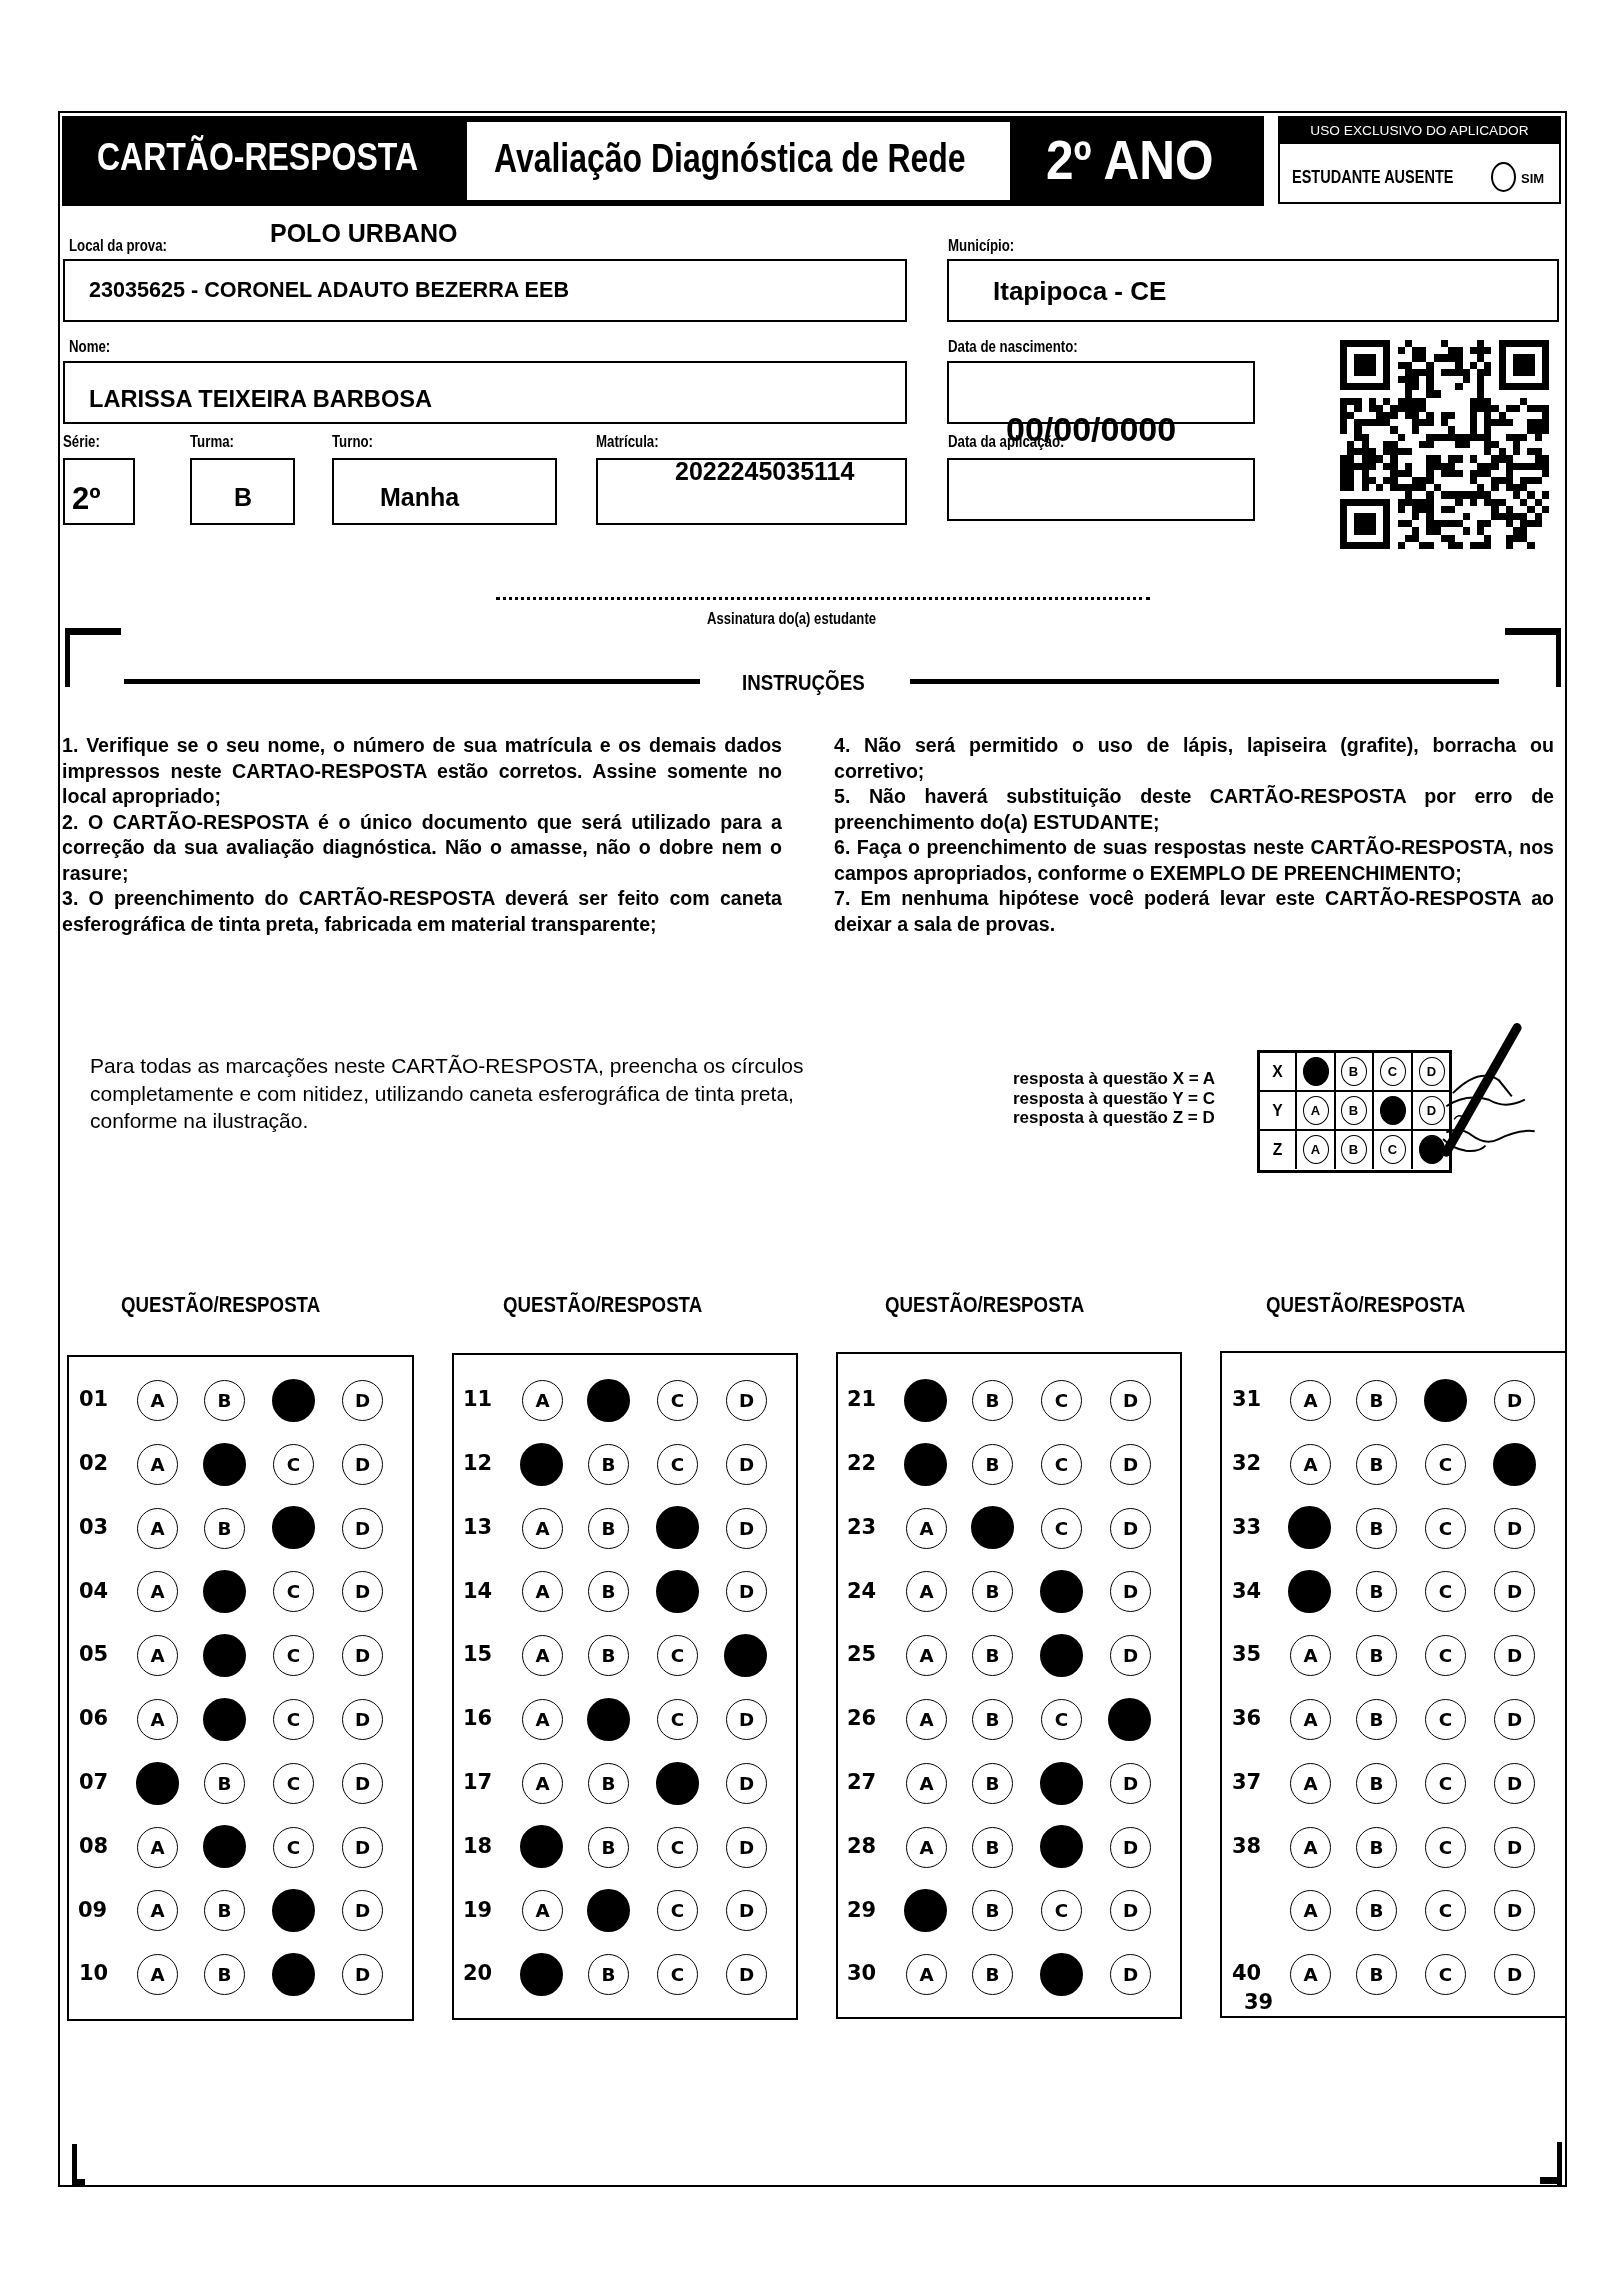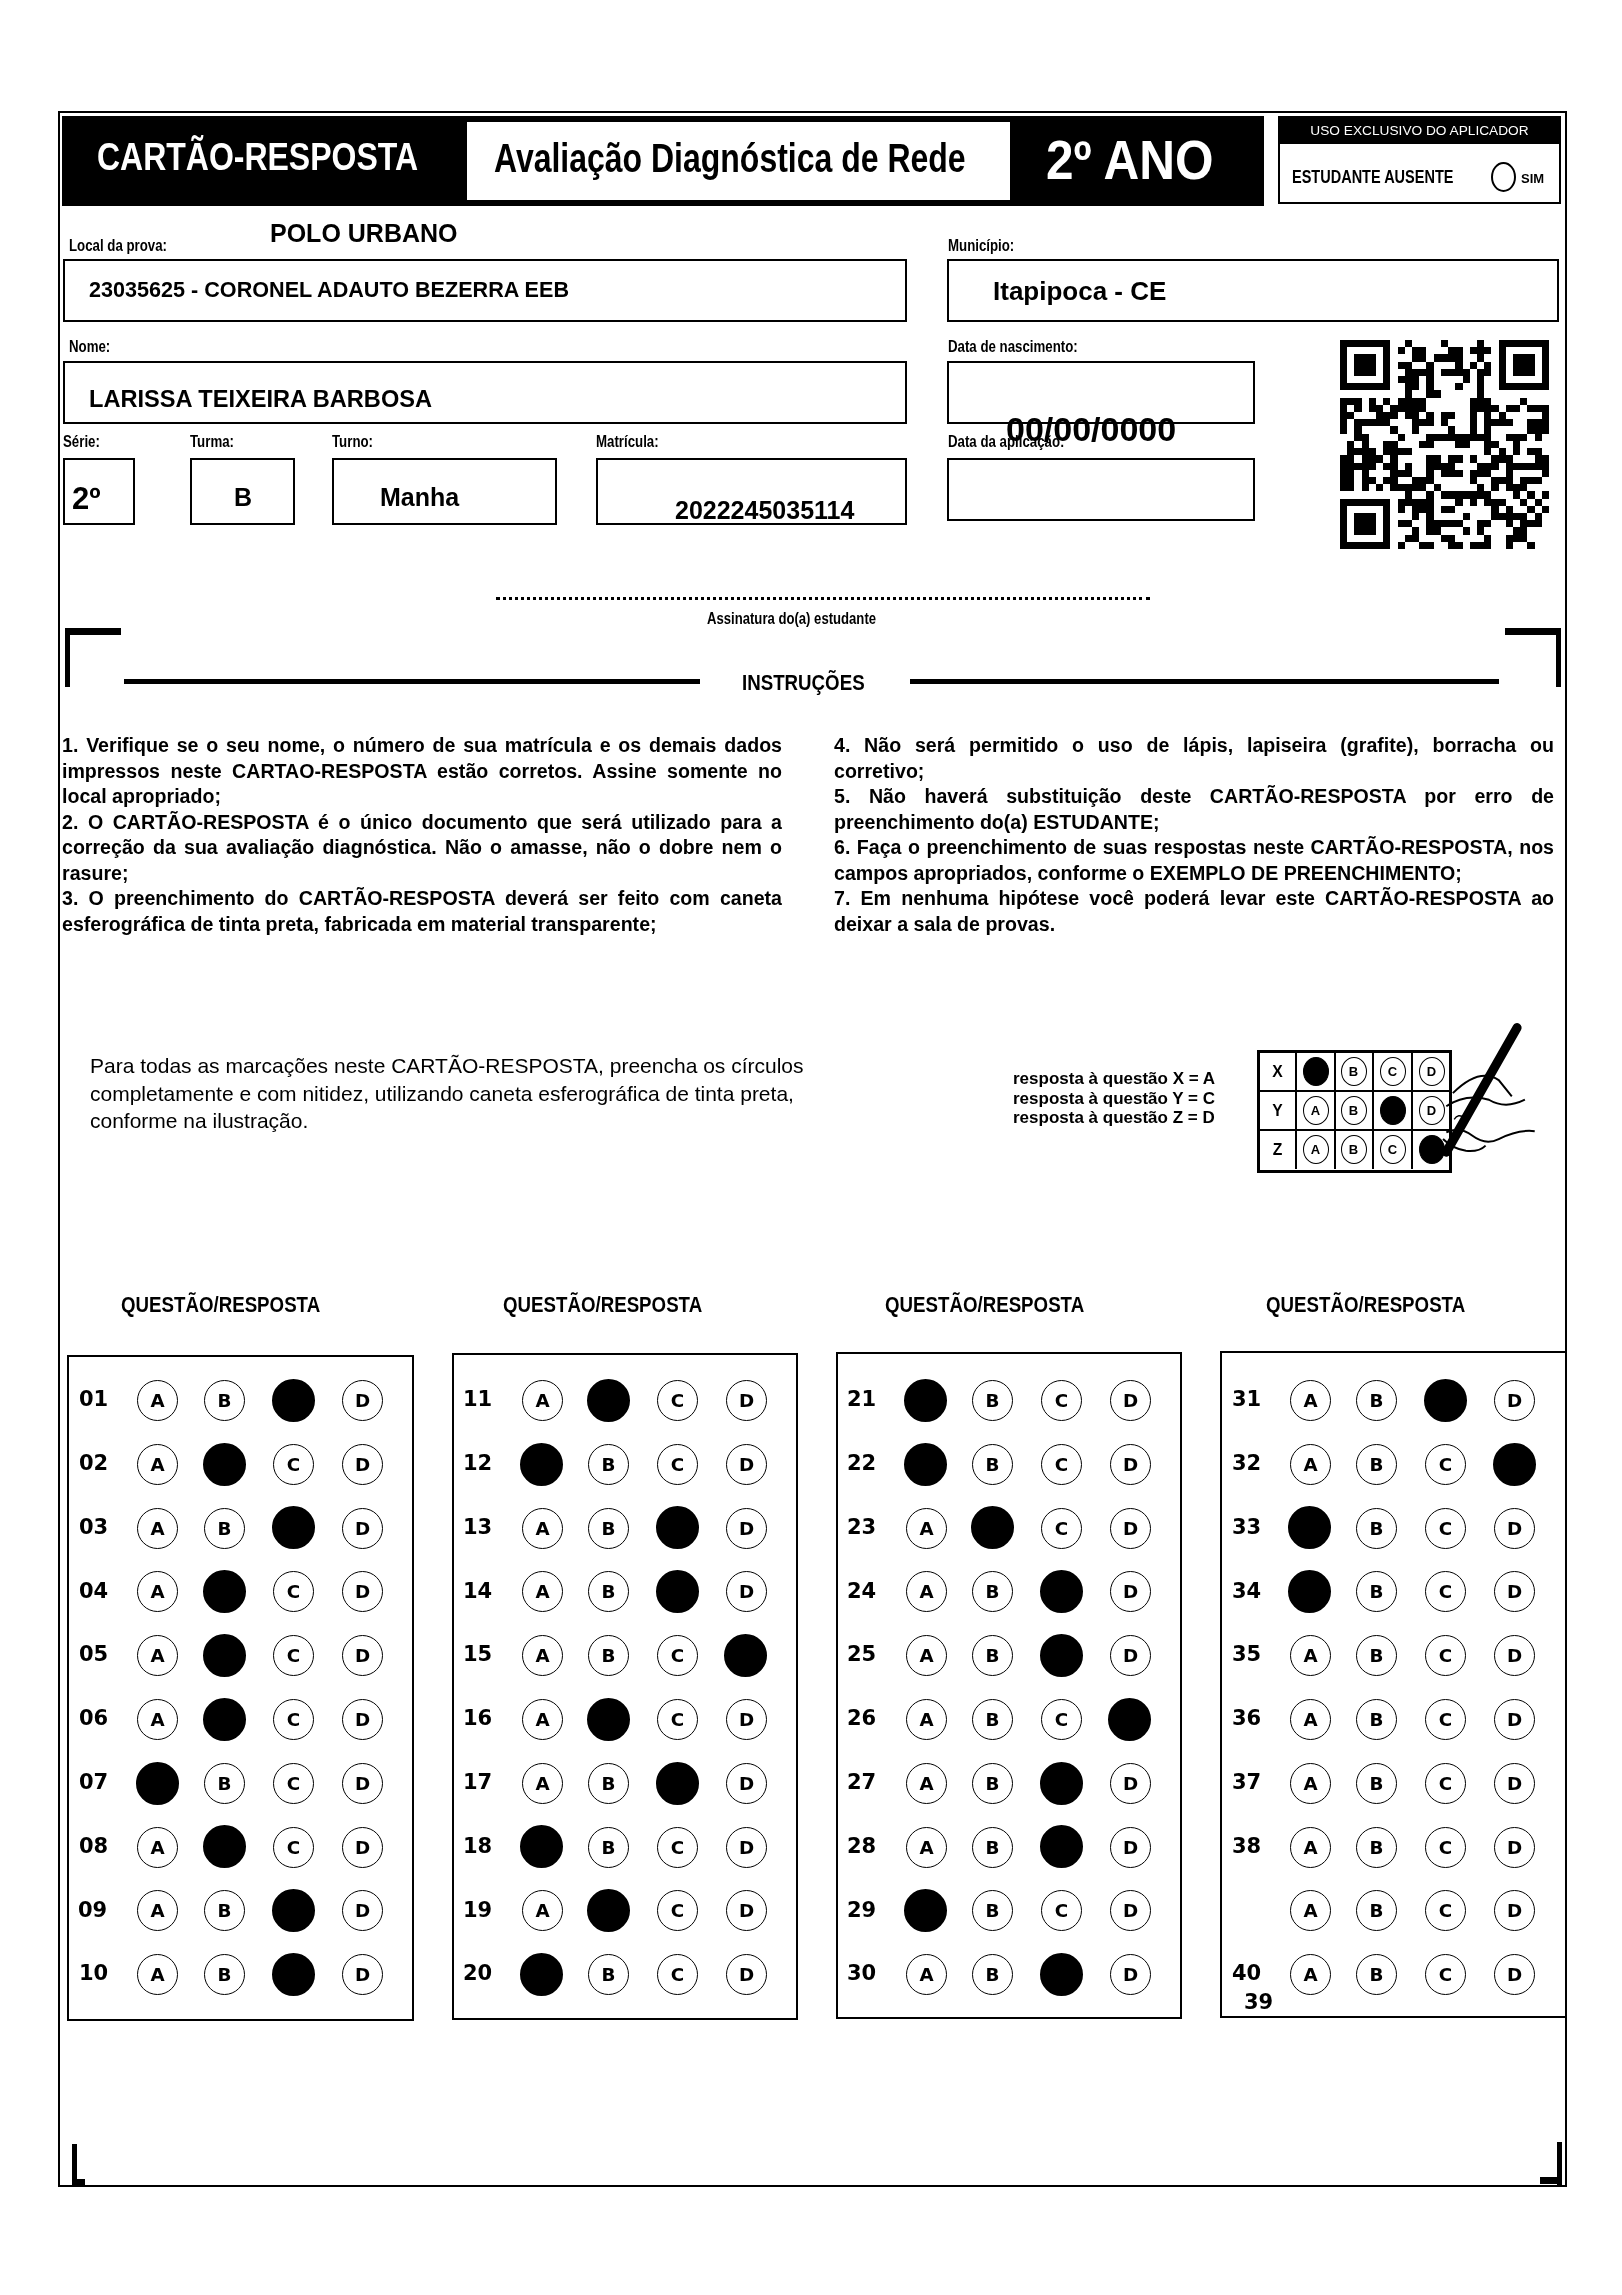--- a/index.html
+++ b/index.html
@@ -111,21 +111,21 @@
   [data-name="turma-label"]{left:190px !important;}
   [data-name="turma-field"]{left:190px !important;width:105px !important;}
   [data-name="turma-value"]{left:234px !important;}
   [data-name="turno-label"]{left:332px !important;}
   [data-name="turno-field"]{left:332px !important;width:225px !important;}
   [data-name="turno-value"]{left:380px !important;}
   [data-name="matricula-label"]{left:596px !important;}
   [data-name="matricula-field"]{left:596px !important;width:311px !important;}
   [data-name="serie-field"]{width:72px !important;}
 </style>
-<span class="abs fval" style="left:675px;top:496px;font-size:25px;" data-name="matricula-value">2022245035114</span>
+<span class="abs fval" style="left:675px;top:457px;font-size:25px;" data-name="matricula-value">2022245035114</span>
 
 <span class="abs flabel" style="left:948px;top:432px;" data-name="aplicacao-label">Data da aplicação:</span>
 <div class="abs fbox" style="left:947px;top:458px;width:308px;height:63px;" data-name="aplicacao-field"></div>
 <span class="abs fval" style="left:968px;top:476px;" data-name="aplicacao-value"></span>
 
 <svg class="abs" style="left:1340px;top:340px;" width="209" height="209" viewBox="0 0 29 29" data-name="qr-code-icon" shape-rendering="crispEdges">
   <g id="qr-g" fill="#000">
       <rect x="0" y="0" width="7" height="1"></rect>
       <rect x="0" y="6" width="7" height="1"></rect>
       <rect x="0" y="0" width="1" height="7"></rect>

